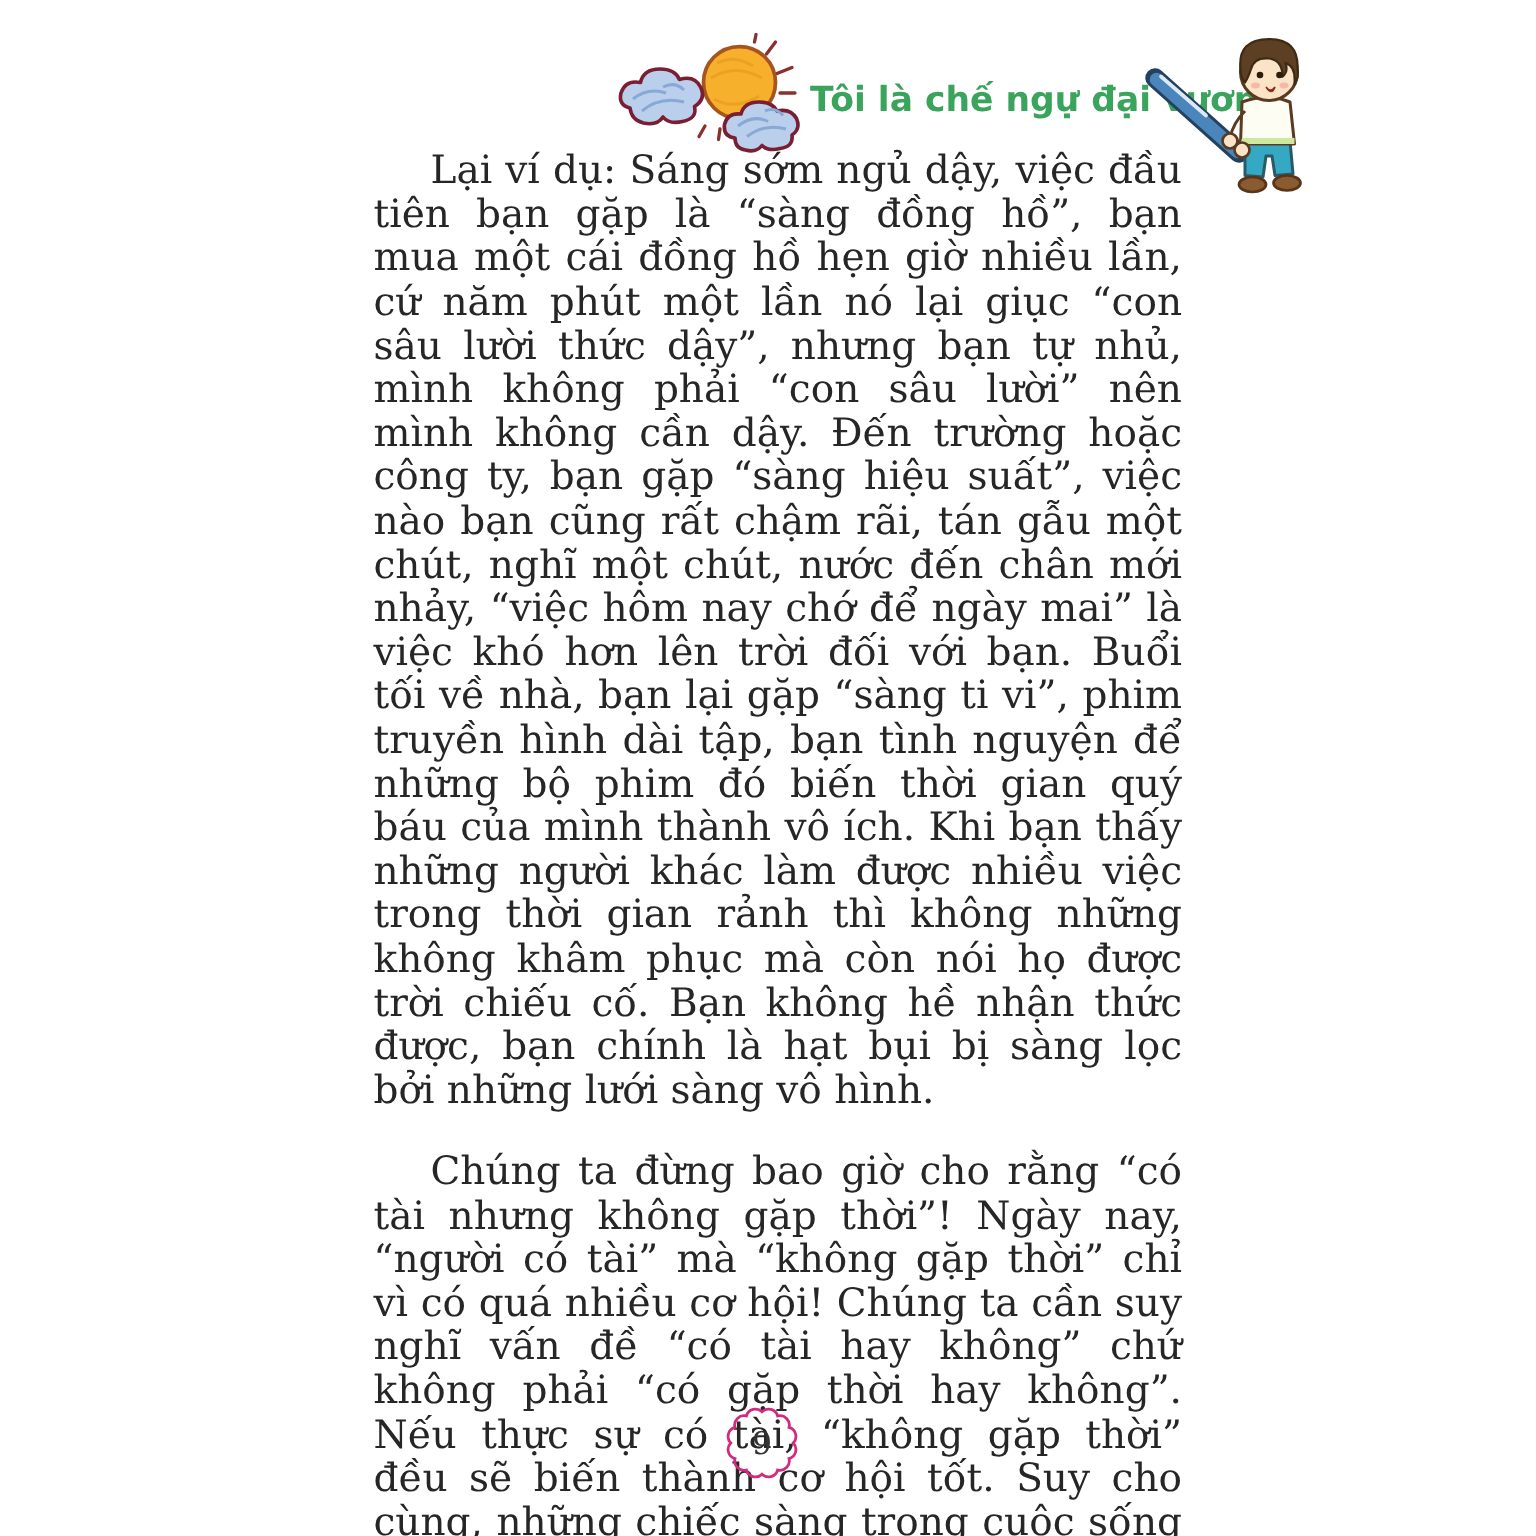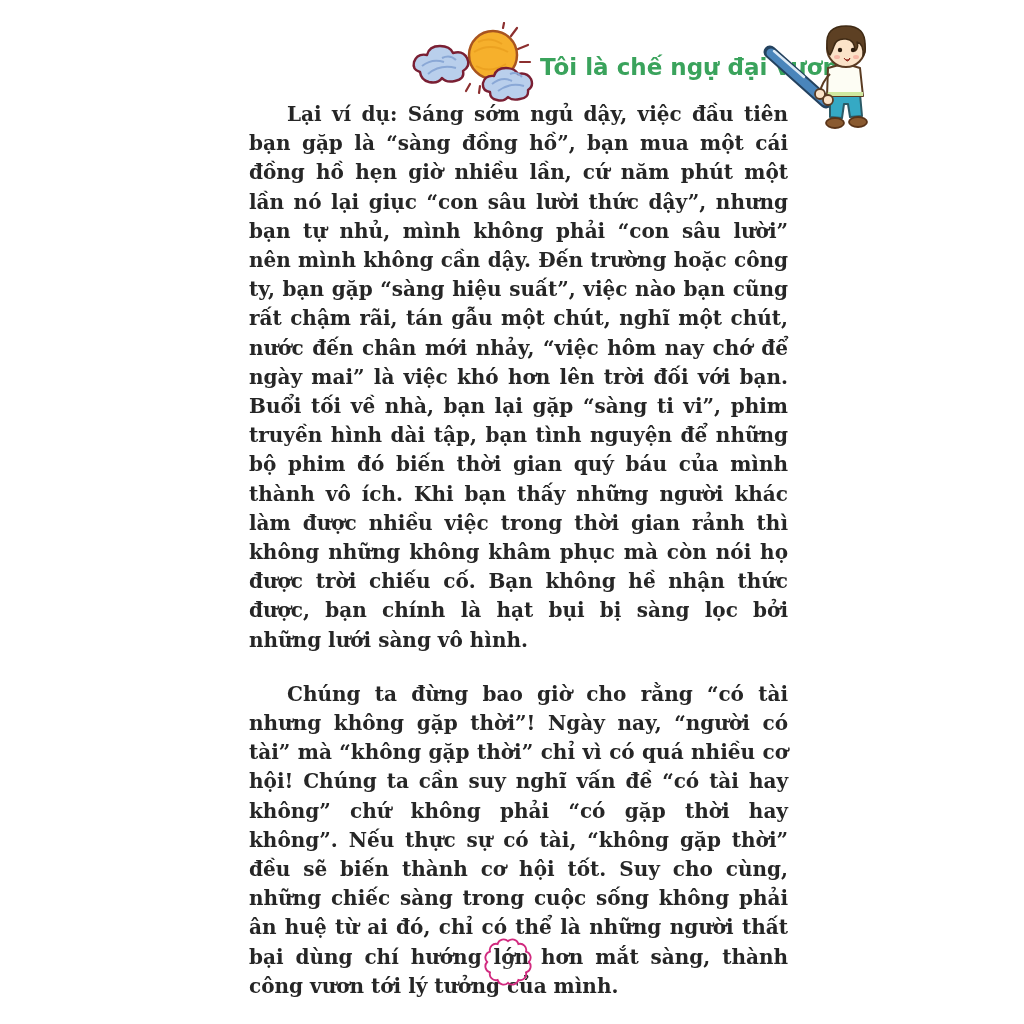--- a/index.html
+++ b/index.html
@@ -28,25 +28,24 @@
 
   
   .text-block {
     position: absolute;
     left: 249px; top: 100px;
     width: 539px;
     color: #262626;
   }
   .text-block p {
     margin: 0 0 25px 0;
-    font-size: 20px;
+    font-size: 26px;
     line-height: 29.2px;
     text-align: justify;
     text-indent: 38px;
-    font-weight: bold;
   }
 
   
   .page-badge {
     position: absolute;
     left: 482px; top: 936px;
     width: 52px; height: 52px;
   }
   .page-badge .num {
     position: absolute; inset: 0;

